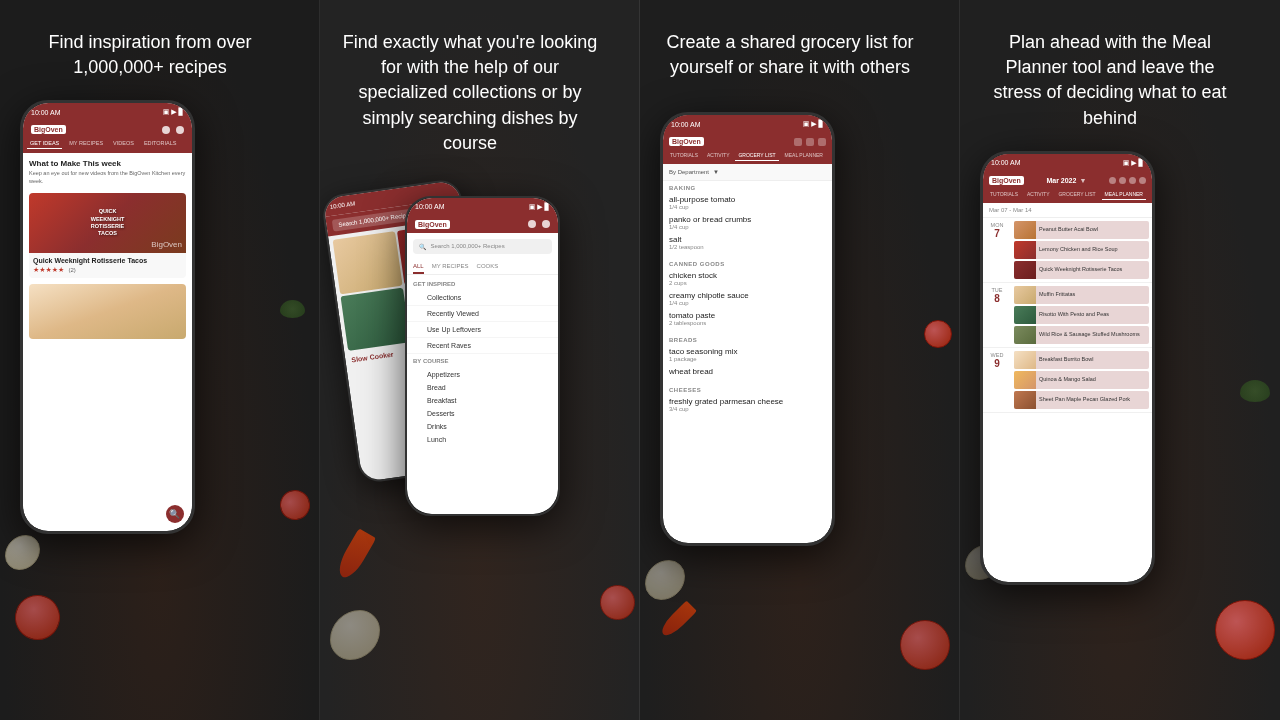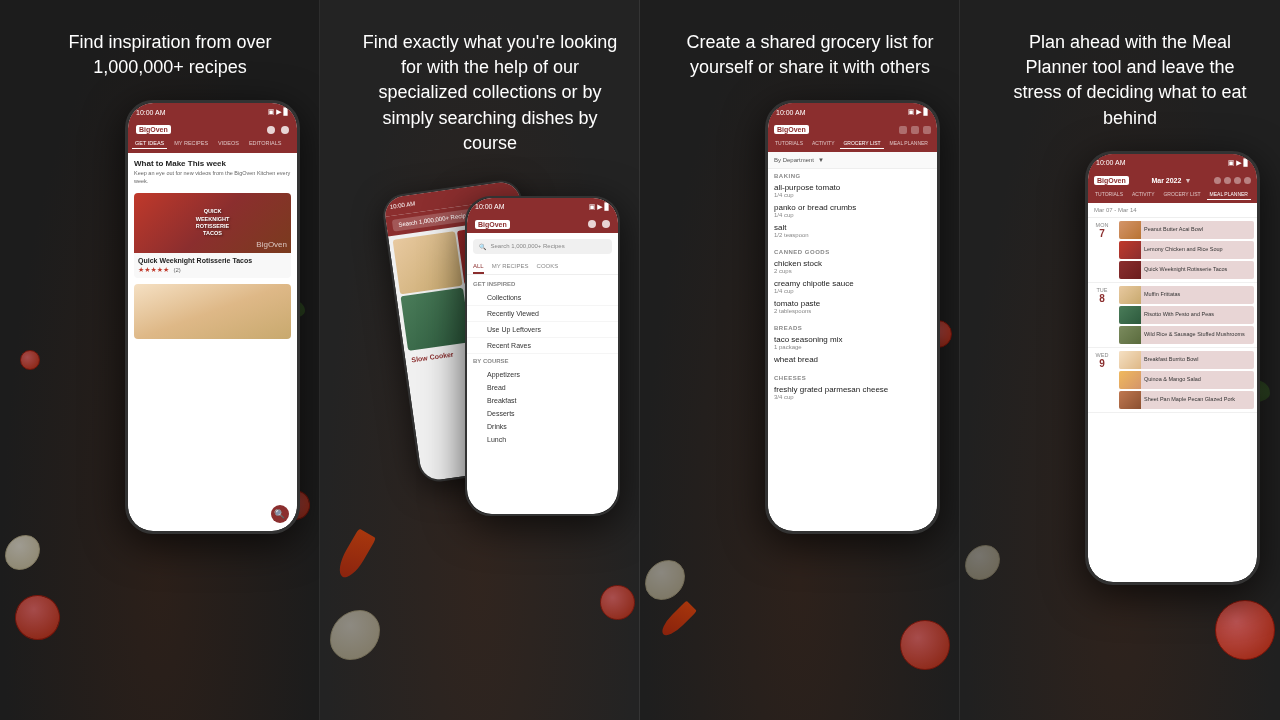--- a/index.html
+++ b/index.html
@@ -19,28 +19,28 @@
       width: 1280px;
       height: 720px;
     }
 
     .panel {
       flex: 1;
       position: relative;
       overflow: hidden;
       display: flex;
       flex-direction: column;
-      align-items: flex-end;
+      align-items: flex-start;
       padding: 30px 20px 20px;
     }
 
     
     .panel-1 { background: #1c1c1c; }
     .panel-2 { background: #232323; }
-    .panel-3 { background: #1e1e1e; }
+    .panel-3 { background: #1e1e1e; gap: 12px; }
     .panel-4 { background: #202020; }
 
     
     .panel::before {
       content: '';
       position: absolute;
       inset: 0;
       background: radial-gradient(ellipse at 50% 80%, rgba(80,40,20,0.3) 0%, transparent 70%);
       pointer-events: none;
     }

